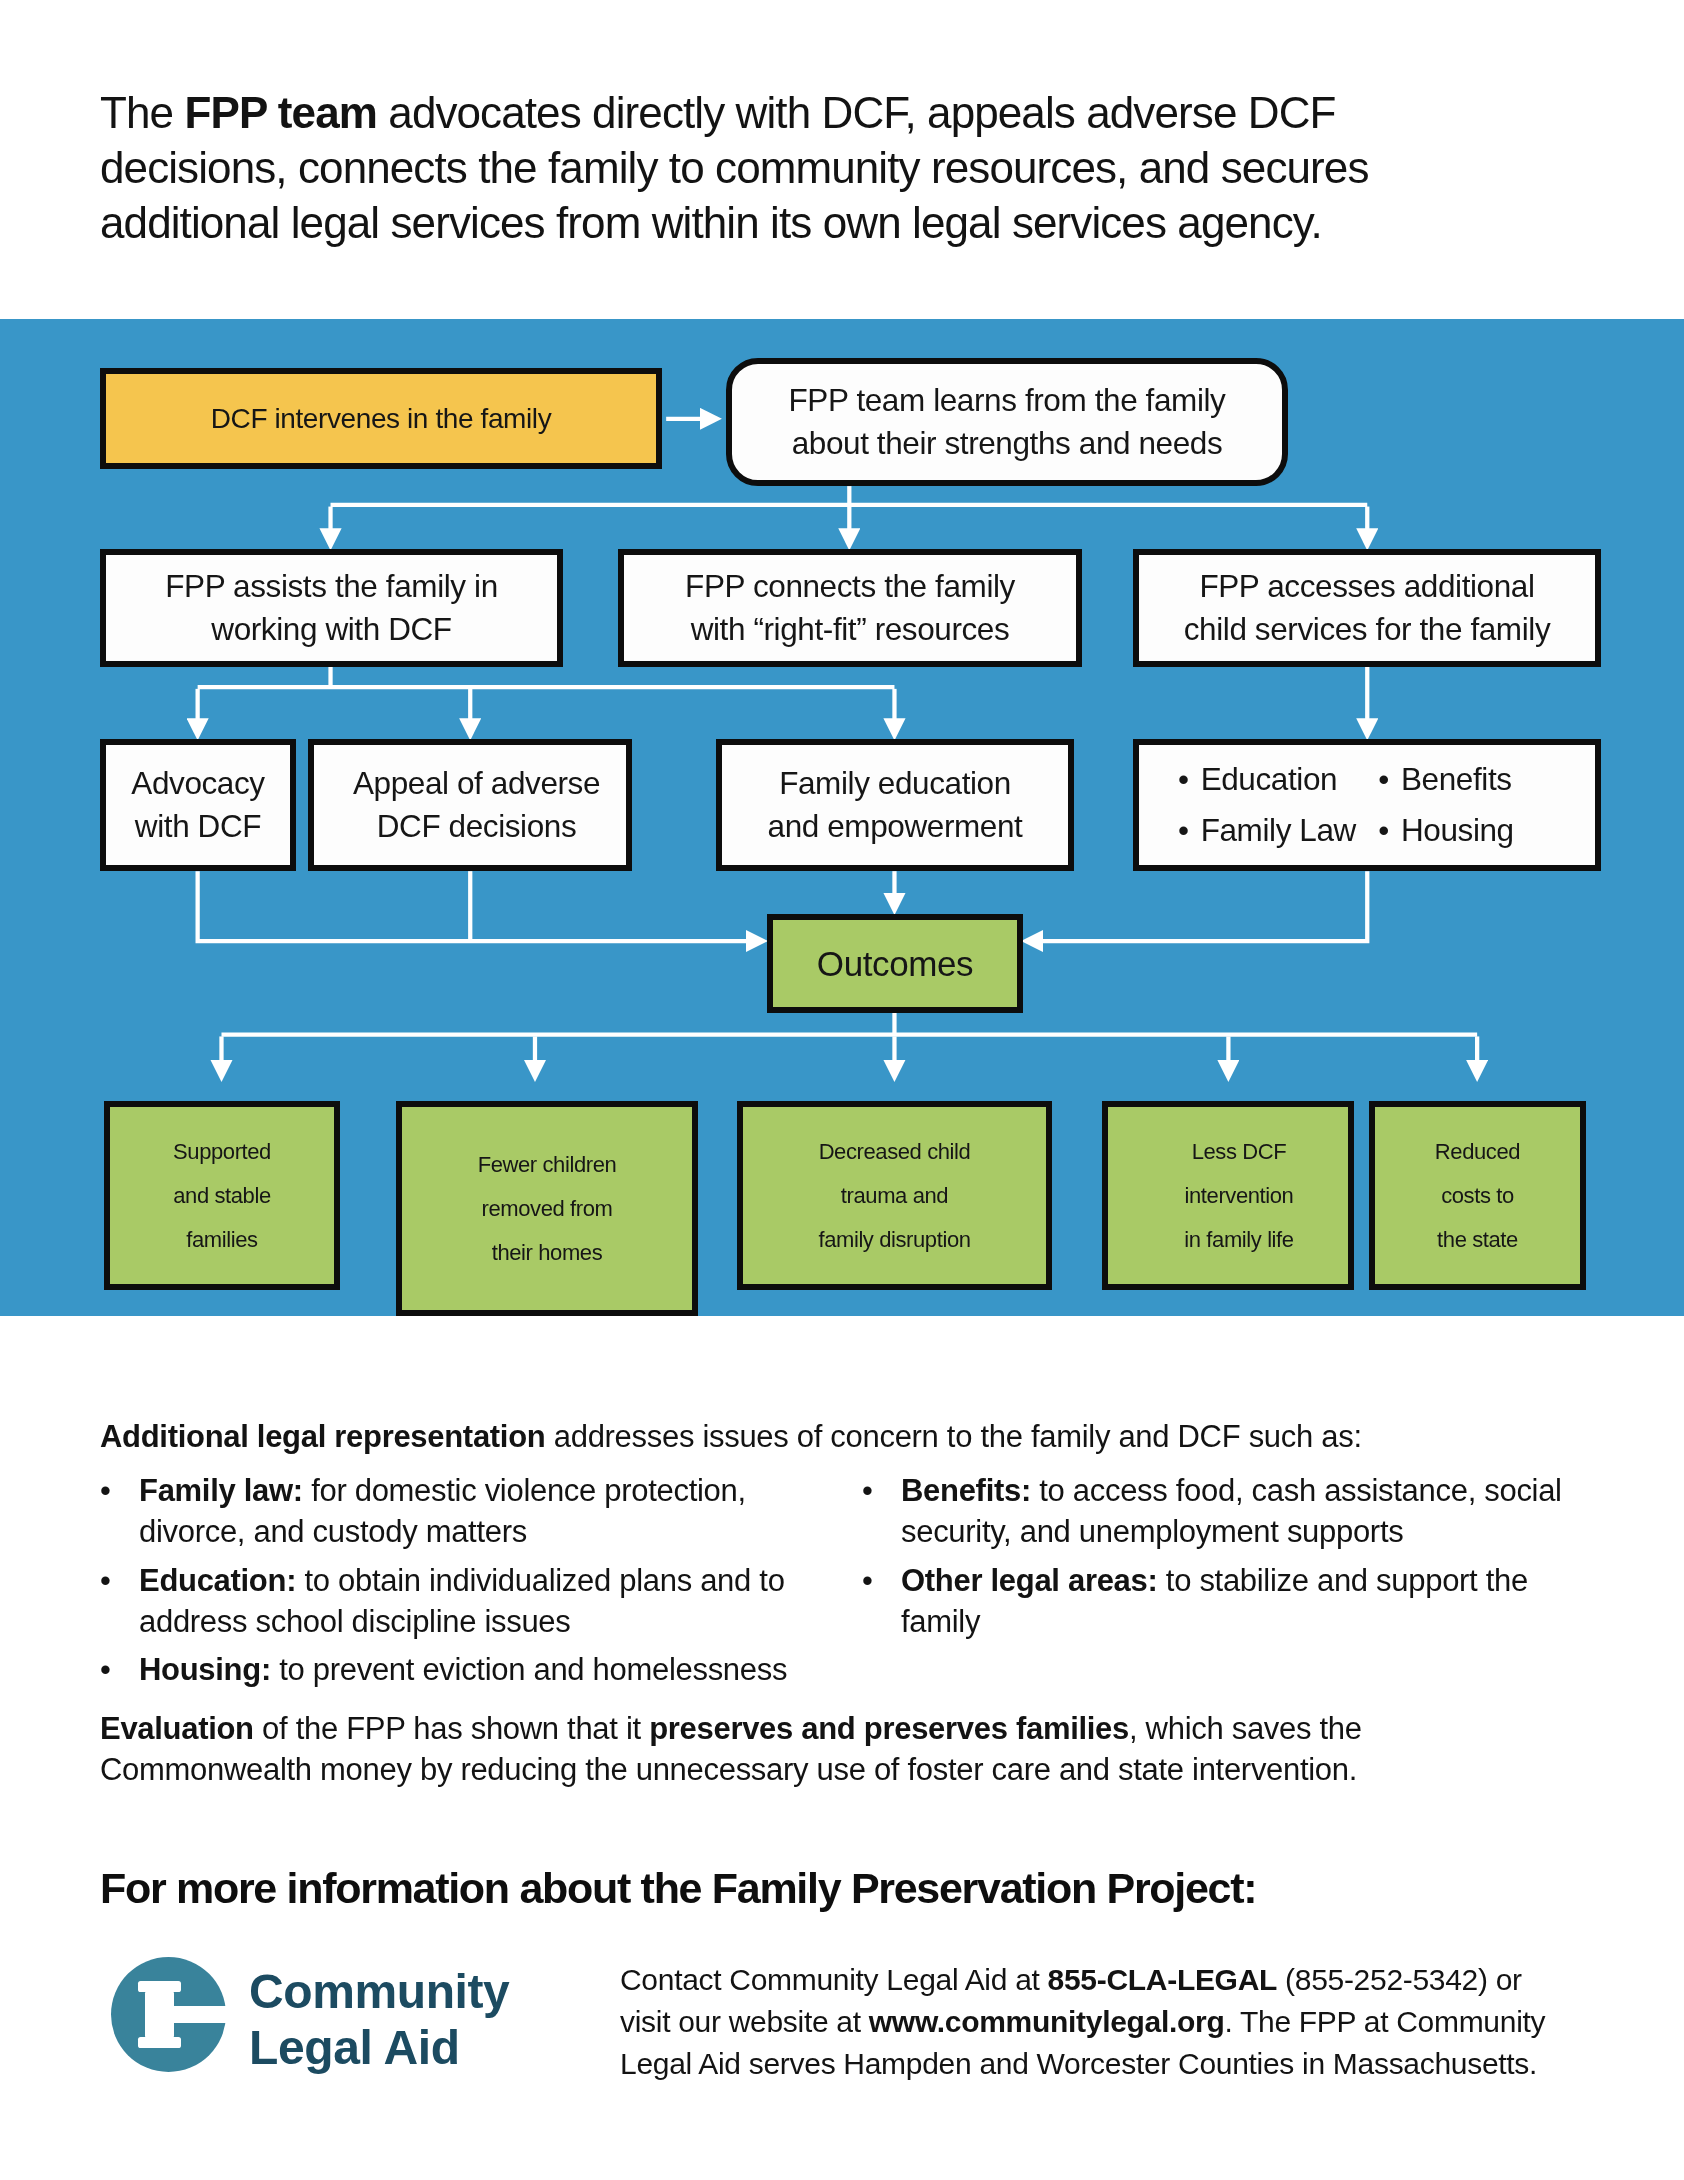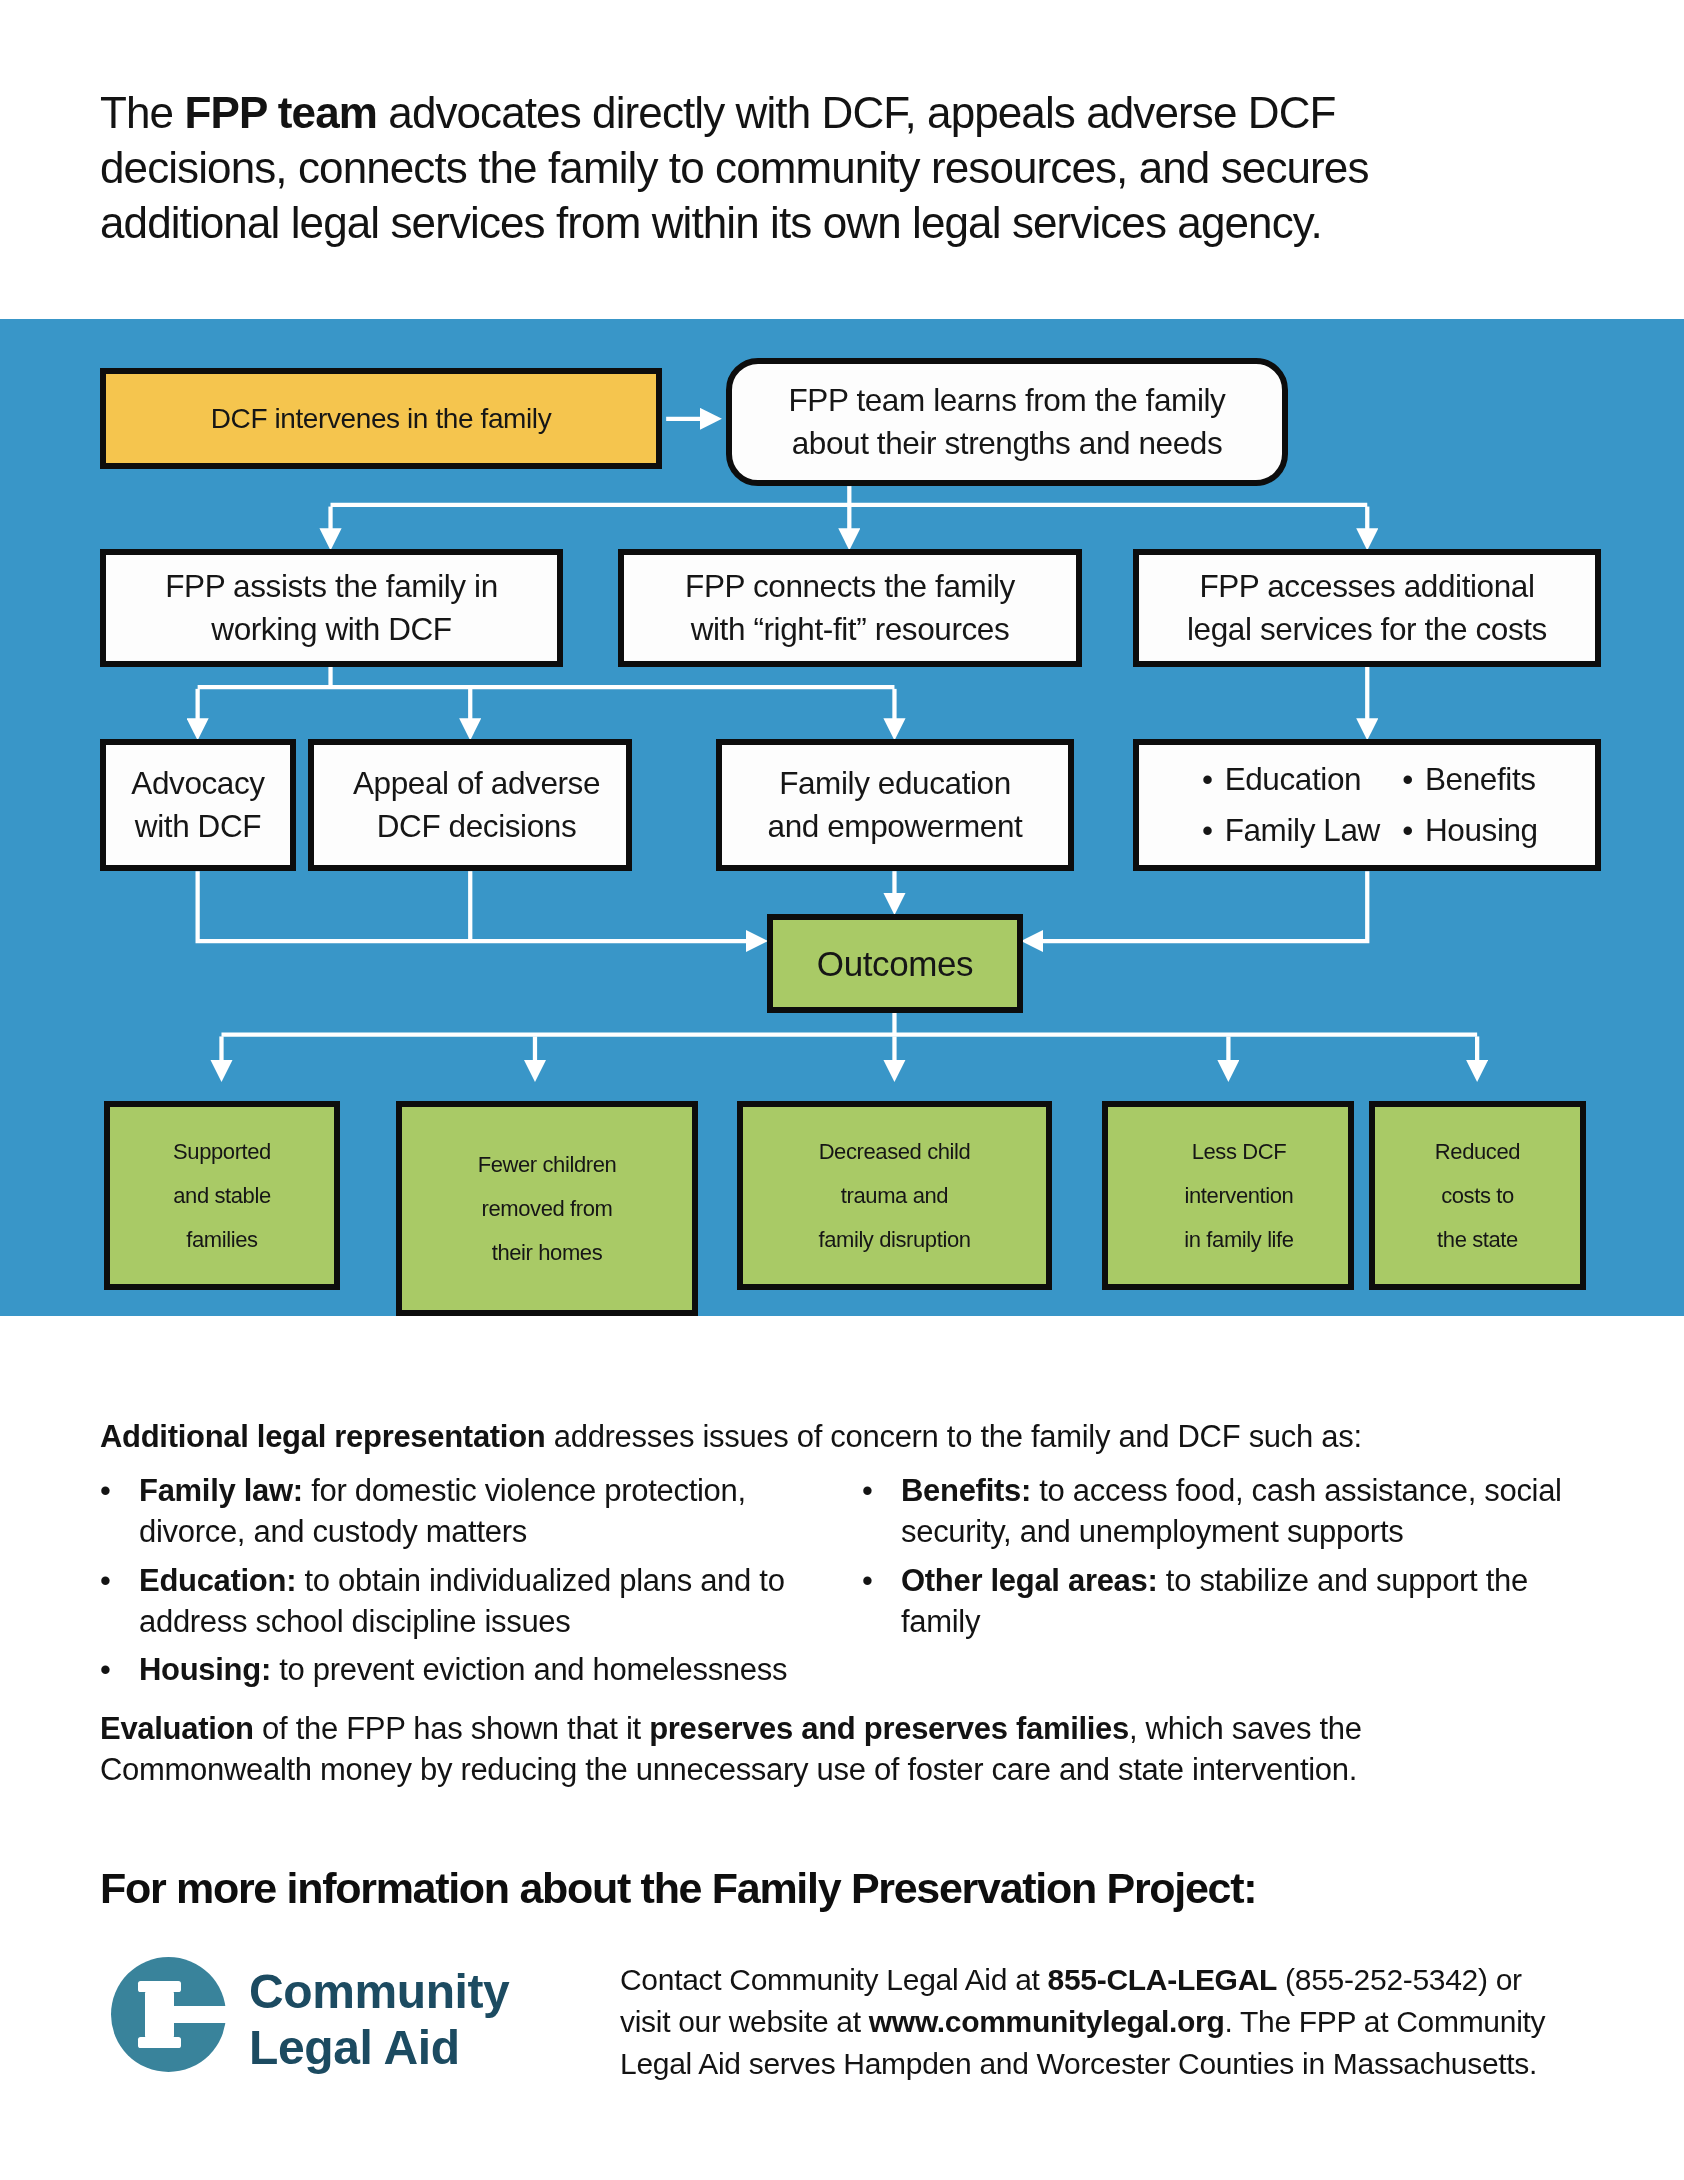--- a/index.html
+++ b/index.html
@@ -29,21 +29,21 @@
     color:#161616; letter-spacing:-0.4px;
   }
   .fbox .ln{white-space:nowrap;}
   .fbox.yellow{background:var(--yellow); font-size:28px;}
   .fbox.green{background:var(--green); font-size:22px; line-height:44px;margin-top:20px;}
   .fbox.outcomes{background:var(--green); font-size:35px;}
   .legal-grid{
     display:grid; grid-template-columns:53% 47%; row-gap:8.5px;
     justify-items:start; padding:0 39px; width:100%; box-sizing:border-box;
   }
-  .legal-cell{white-space:nowrap;margin-left:24px;}
+  .legal-cell{white-space:nowrap;}
   .blt{margin-right:12px;}
   
   .bodytext{font-size:31px; line-height:41px; color:#131313; letter-spacing:-0.3px;}
   #addl-lead{left:100px; top:1416px; width:1448px;}
   .bul-col{display:flex; flex-direction:column;}
   #bul-left{left:100px; top:1470px; width:750px;}
   #bul-right{left:862px; top:1470px; width:741px;}
   .bul-item{display:flex; margin-bottom:7.7px;}
   .bul-item .blt2{width:39px; flex:0 0 39px;}
   .bul-item .bul-txt{flex:1;}
@@ -115,21 +115,21 @@
     <div class="fbox" style="left:100px; top:230px; width:463px; height:118px;">
         <div class="ln">FPP assists the family in</div>
         <div class="ln">working with DCF</div>
       </div>
     <div class="fbox" style="left:618px; top:230px; width:464px; height:118px;">
         <div class="ln">FPP connects the family</div>
         <div class="ln">with “right-fit” resources</div>
       </div>
     <div class="fbox" style="left:1133px; top:230px; width:468px; height:118px;">
         <div class="ln">FPP accesses additional</div>
-        <div class="ln">legal services for the costs</div>
+        <div class="ln">child services for the family</div>
       </div>
 
     <div class="fbox" style="left:100px; top:420px; width:196px; height:132px;">
         <div class="ln">Advocacy</div>
         <div class="ln">with DCF</div>
       </div>
     <div class="fbox" style="left:308px; top:420px; width:324px; height:132px;padding-left:13px;">
         <div class="ln">Appeal of adverse</div>
         <div class="ln">DCF decisions</div>
       </div>

